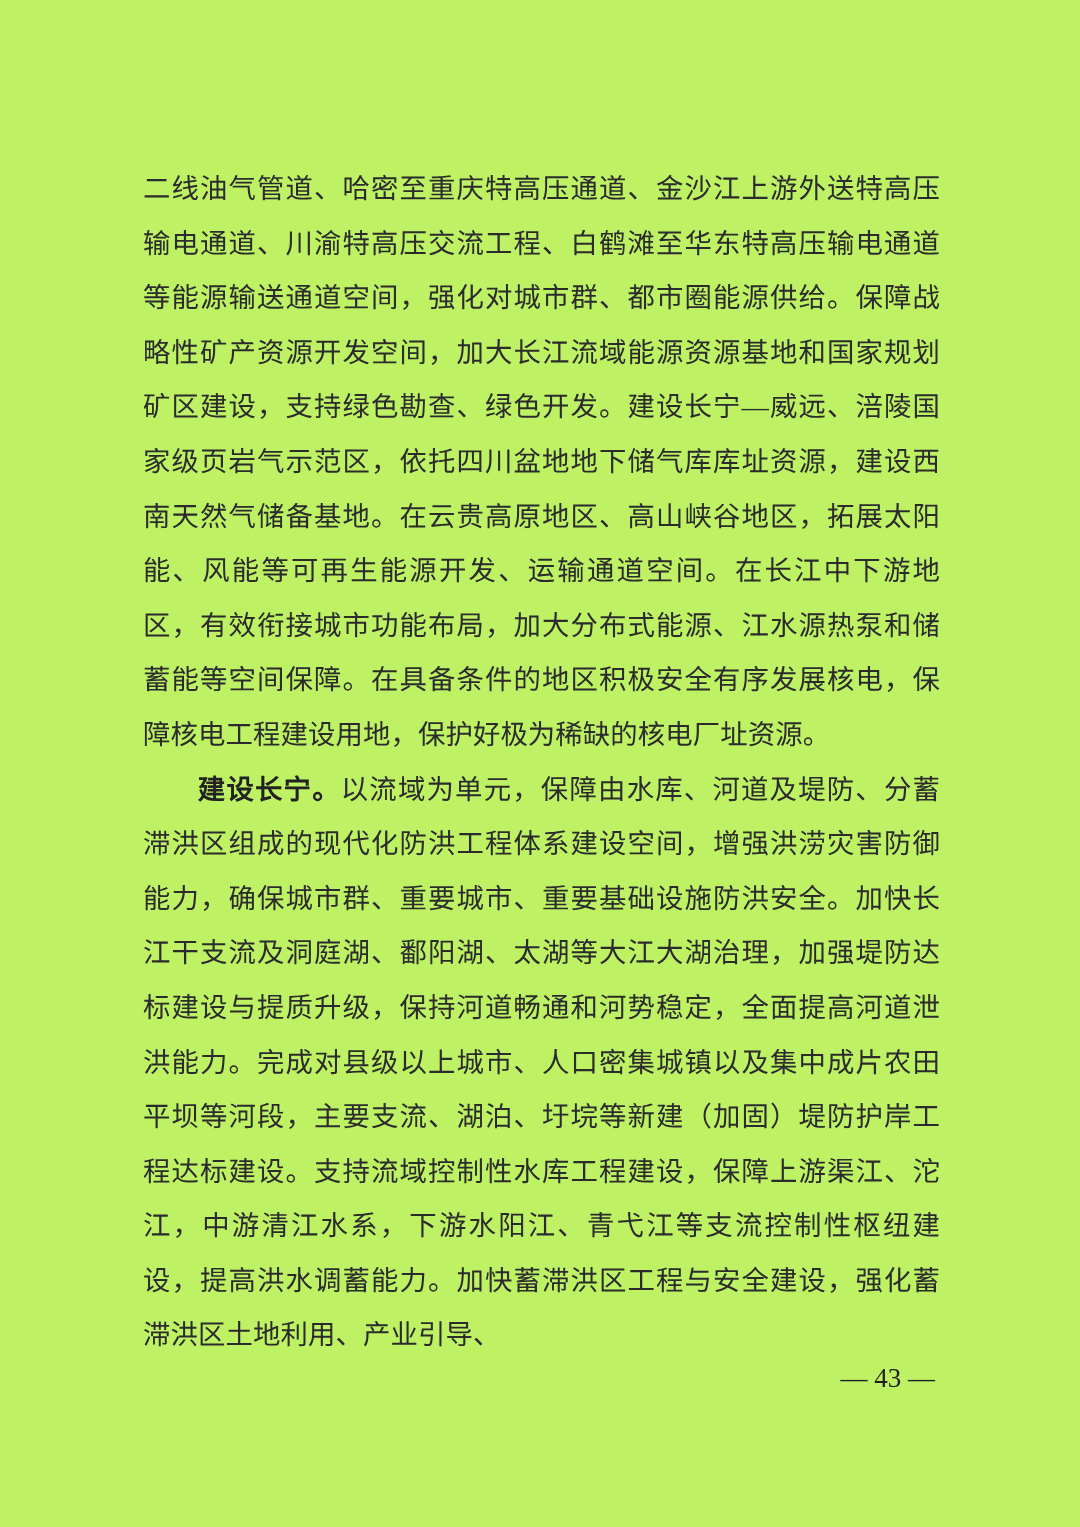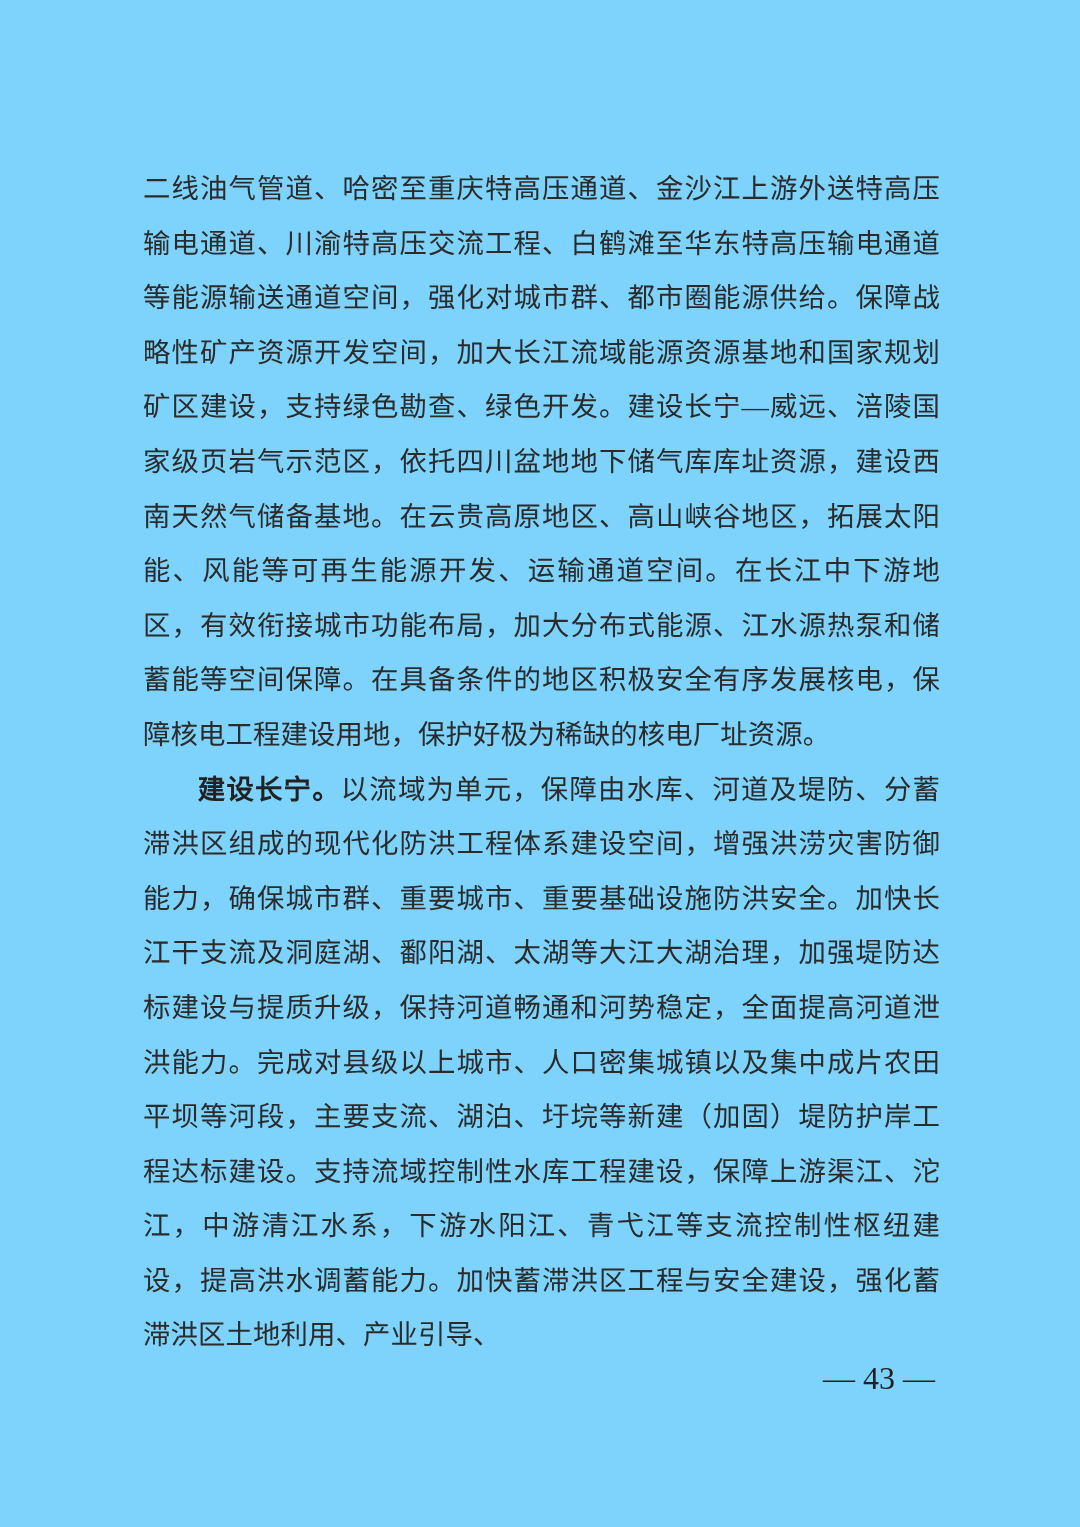--- a/index.html
+++ b/index.html
@@ -4,21 +4,21 @@
 <style>
   html, body {
     margin: 0;
     padding: 0;
     background: #ffffff;
   }
   .page {
     position: relative;
     width: 1080px;
     height: 1527px;
-    background: #7dd3fc;
+    background: #bef264;
     overflow: hidden;
     font-family: "Liberation Serif", "DejaVu Serif", serif;
     color: #2b2b2b;
   }
   .content {
     position: absolute;
     left: 143px;
     top: 162px;
     width: 797px;
     font-size: 27.4px;
@@ -47,21 +47,21 @@
     color: #222222;
   }
   .lead-in {
     font-weight: 700;
     color: #222222;
   }
   .page-number {
     position: absolute;
     top: 1358px;
     right: 145px;
-    font-size: 32px;
+    font-size: 27px;
     line-height: 40px;
     color: #1f1f1f;
     font-family: "Liberation Serif", "DejaVu Serif", serif;
   }
 </style>
 </head>
 <body>
 
 <div class="page">
   <div class="content">

